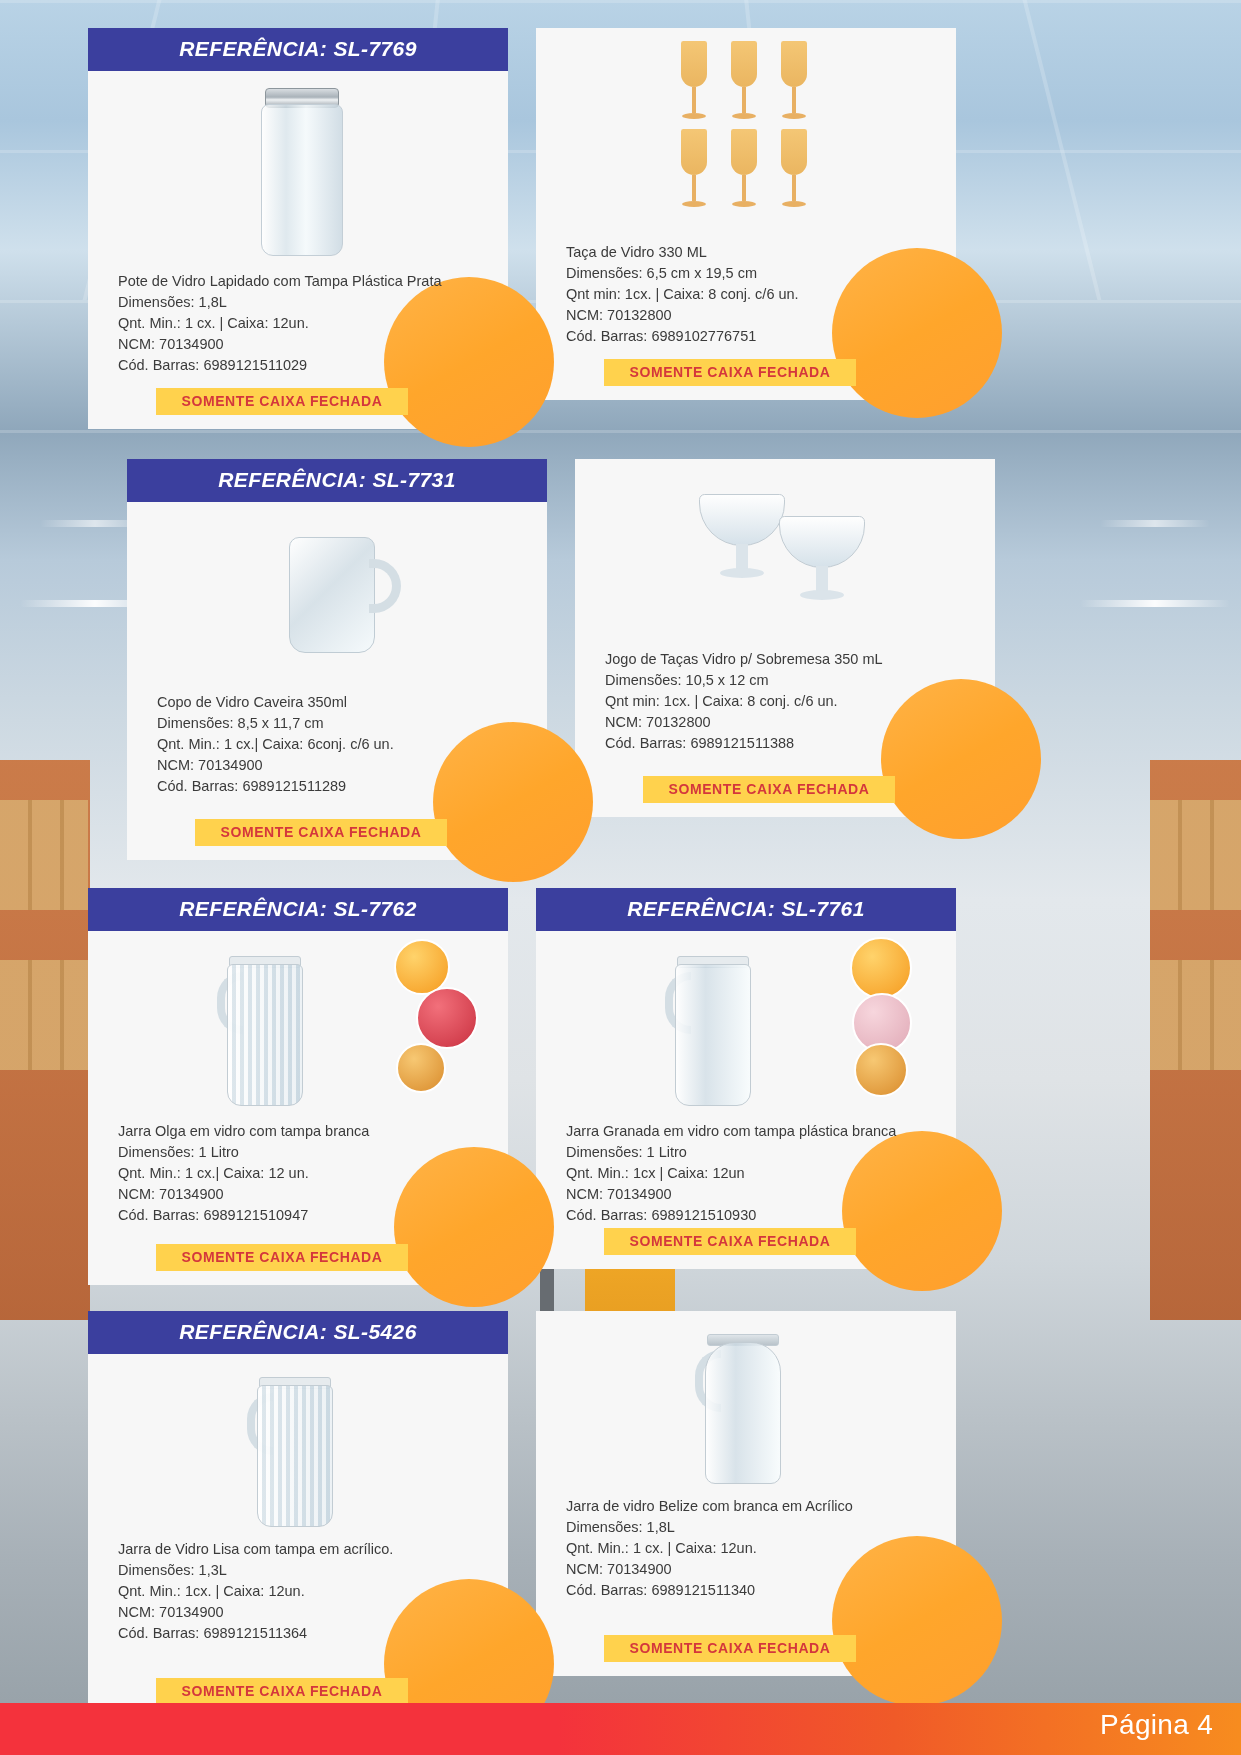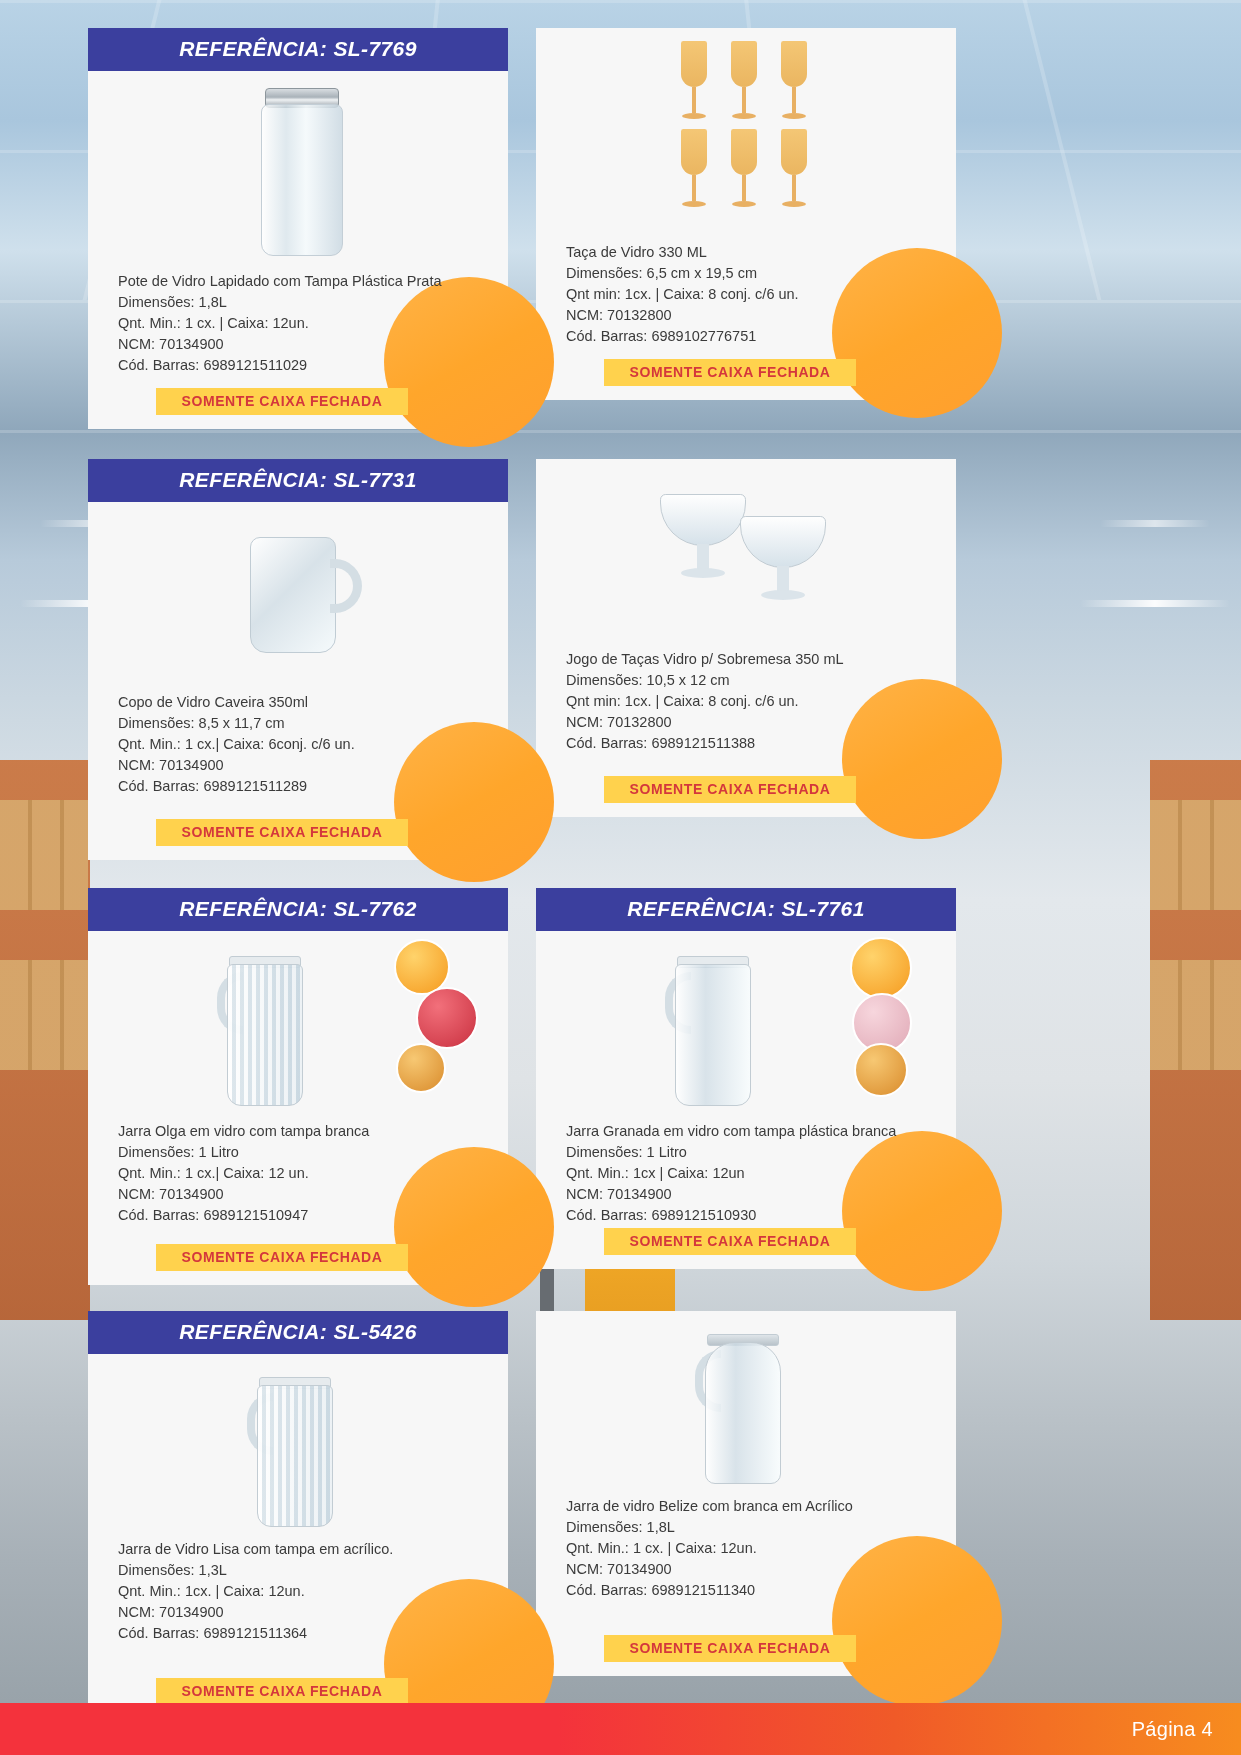--- a/index.html
+++ b/index.html
@@ -33,21 +33,21 @@
   .forklift { position:absolute; z-index:1; }
 
   
   .footer-bar {
     position: absolute; left:0; right:0; bottom:0; height: 52px;
     background: linear-gradient(to right, #f4323c 0%, #f4323c 45%, #f05a28 72%, #f78c1f 100%);
     z-index: 6;
   }
   .footer-page {
     position:absolute; right:28px; bottom:14px; z-index:7;
-    color:#ffffff; font-size:20px; letter-spacing:.3px;
+    color:#ffffff; font-size:28px; letter-spacing:.3px;
   }
 
   
   .grid {
     position: absolute; z-index: 3;
     left: 88px; top: 28px; width: 1040px;
   }
   .row { display: flex; gap: 28px; }
   .card {
     width: 420px;
@@ -286,21 +286,21 @@
           <div>NCM: 70132800</div>
           <div>Cód. Barras: 6989102776751</div>
         </div>
         <div class="ribbon-wrap">
           <div class="ribbon ribbon-left">SOMENTE CAIXA FECHADA</div>
         </div>
       </div>
     </div>
   </div>
 
-  <div class="row" style="margin-top:20px;">
+  <div class="row" style="margin-top:20px;margin-left:39px;">
 
     <div class="card">
       <div class="card-head">REFERÊNCIA: SL-7731</div>
       <div class="card-body">
         <div class="circle" style="right:-46px;bottom:-22px;width:160px;height:160px;"></div>
         <div class="photo" style="height:190px;">
           <div class="mug glassobj">
             <div class="body"></div>
               <div class="handle"></div>
           </div>

